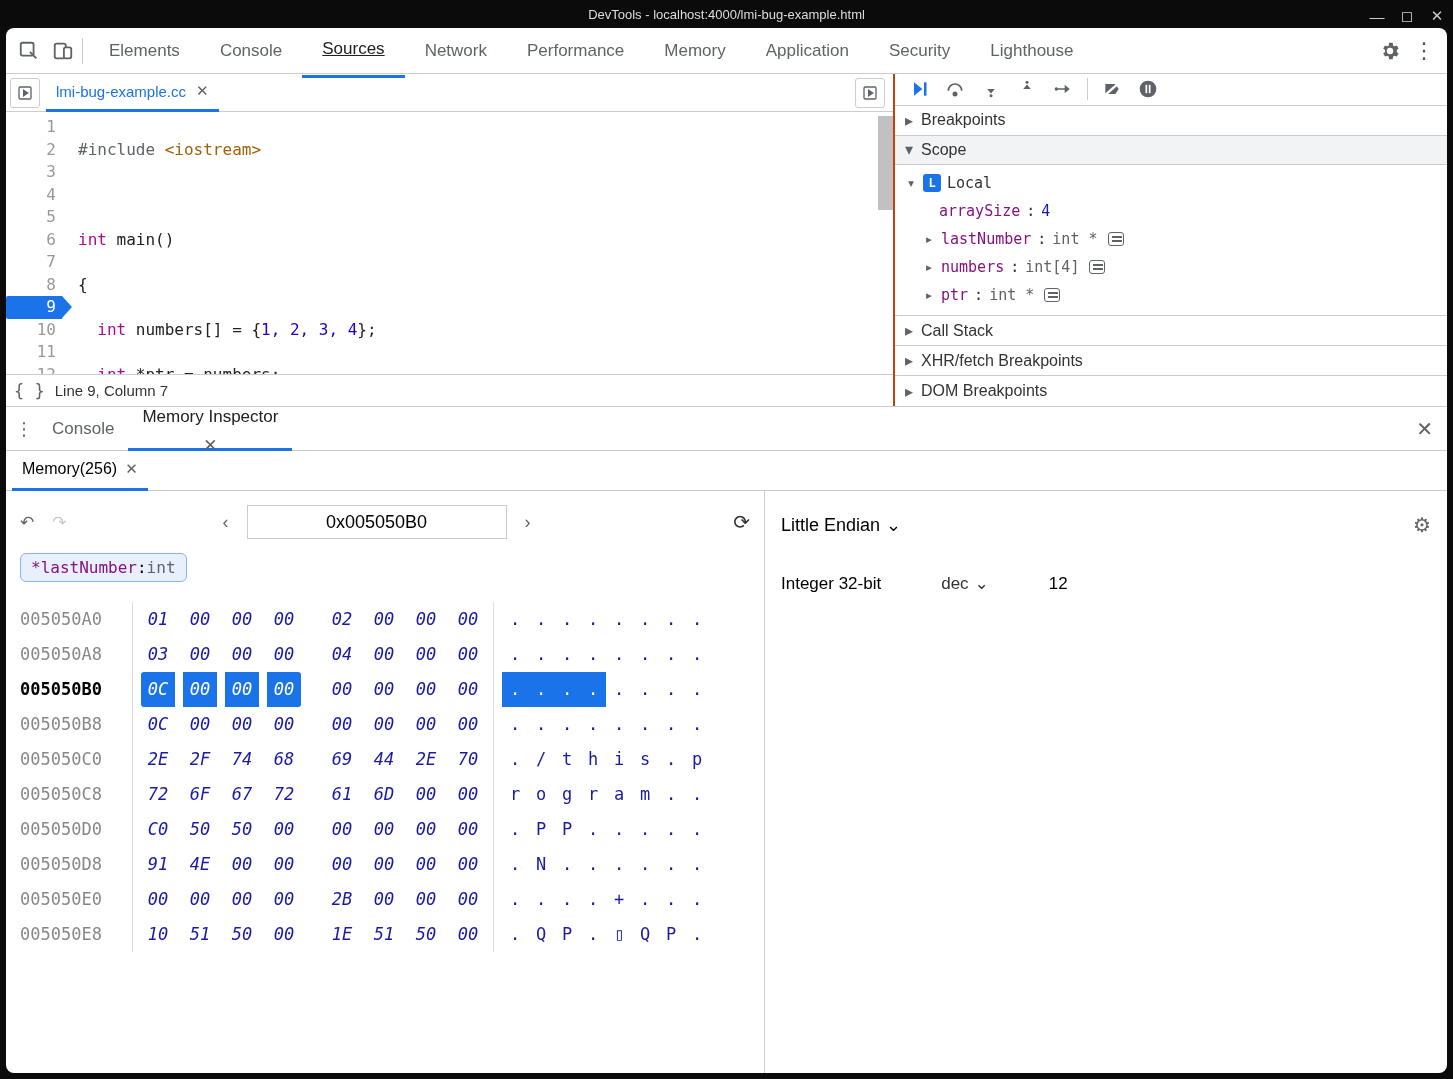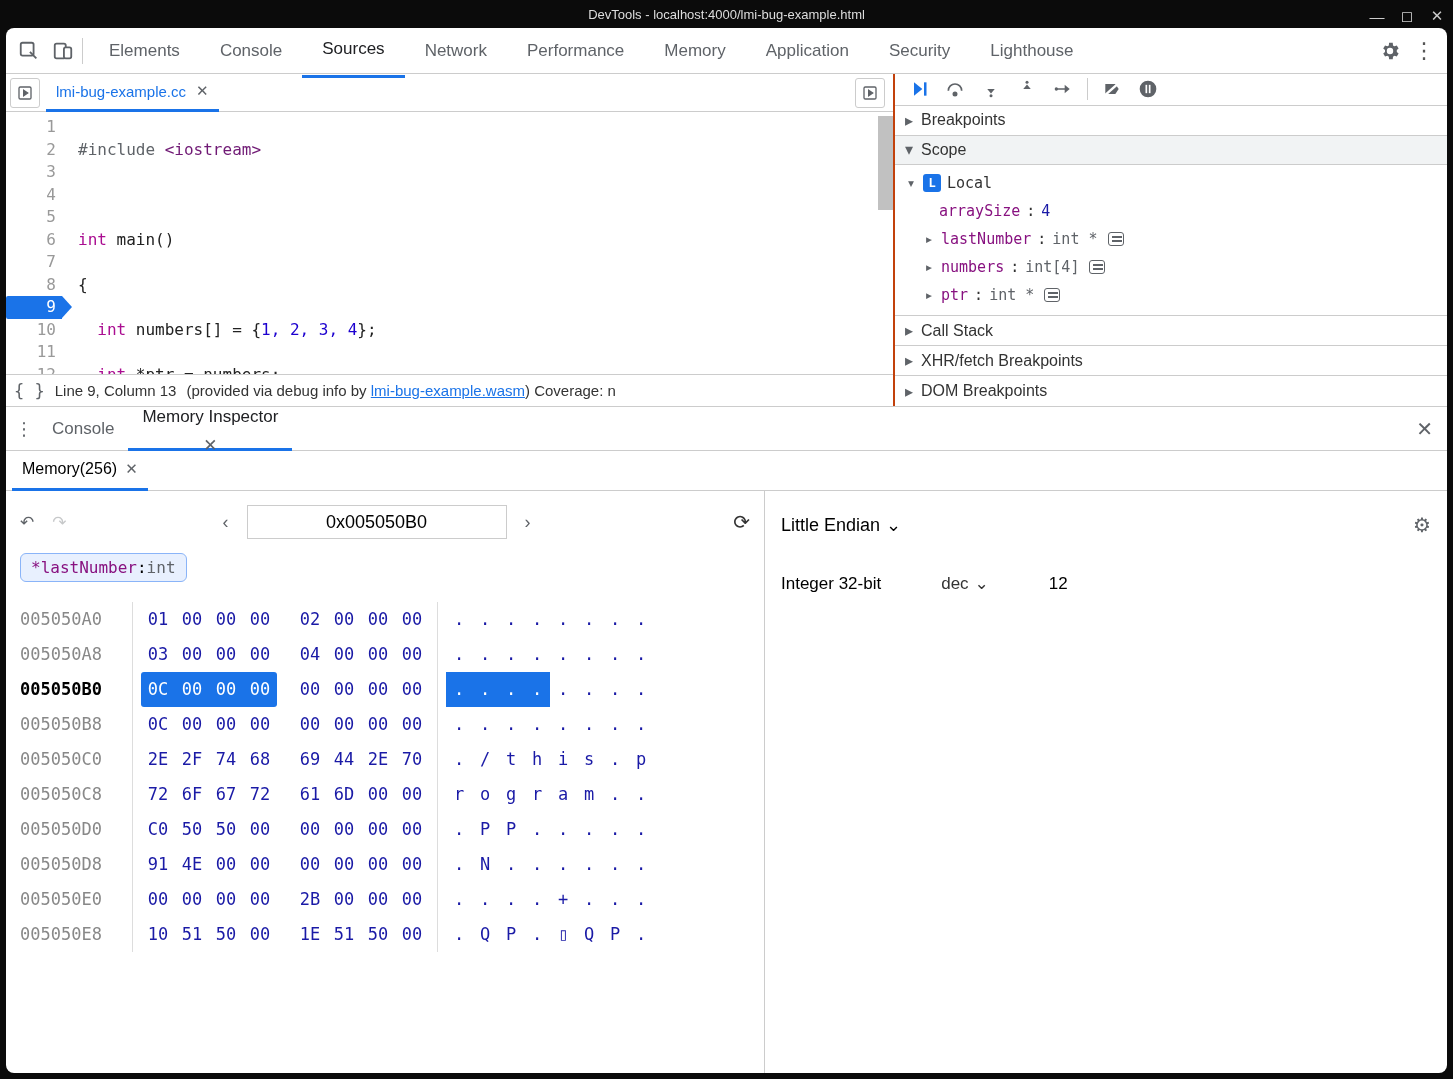--- a/index.html
+++ b/index.html
@@ -65,20 +65,21 @@
   height: 54px;
   display: flex; align-items: center;
   cursor: pointer;
   font-size: 17px;
   color: #5f6368;
 }
 .main-tabs .tab.active {
   color: #1a73e8;
   border-bottom: 3px solid #1a73e8;
   color: #202124;
+  text-decoration: underline;
 }
 .main-tabs .spacer { flex: 1; }
 .row { display: flex; }
 .editor-area {
   display: flex;
   height: 333px;
   border-bottom: 1px solid #ccc;
 }
 .editor-left {
   flex: 1;
@@ -153,21 +154,21 @@
 .code {
   flex:1;
   padding: 4px 0 0 16px;
   white-space: pre;
   color:#222;
   position:relative;
 }
 .code .line { height:22.5px; }
 .kw { color:#aa0d91; }
 .pp { color:#5f6368; }
-.str { color:#701a75; }
+.str { color:#a16207; }
 .num { color:#1c00cf; }
 .editor-status {
   height: 32px;
   border-top:1px solid #ccc;
   display:flex;
   align-items:center;
   padding: 0 8px;
   font-size: 15px;
   color:#333;
   gap:10px;
@@ -287,21 +288,21 @@
 .chip .type { color:#5f6368;}
 .hex-grid {
   font-family:"Consolas","Menlo",monospace;
   font-size:17px;
   line-height:35px;
 }
 .hex-row { display:flex; align-items:center;}
 .hex-addr { width:104px;color:#888; }
 .hex-addr.cur { color:#000;font-weight:600;}
 .hex-vdiv { width:1px;align-self:stretch;background:#ddd;margin:0 8px;}
-.hex-bytes { display:flex;gap:0; }
+.hex-bytes { display:flex;gap:8px;font-style:italic; }
 .hb { width:34px;text-align:center;color:#1a1aa6;}
 .hb.gap { margin-left:16px;}
 .hb.sel { background:#1a73e8;color:#fff;border-radius:3px;}
 .hb.sel.first { border-top-right-radius:0;border-bottom-right-radius:0;}
 .hb.sel.mid { border-radius:0;}
 .hb.sel.last { border-top-left-radius:0;border-bottom-left-radius:0;}
 .hex-ascii { display:flex; gap:0;}
 .ha { width:26px;text-align:center;color:#1a1aa6;}
 .ha.sel { background:#1a73e8;color:#fff;}
 .value-right {
@@ -408,22 +409,21 @@
 
 
 
 
 
           <div class="scrollthumb"></div>
         </div>
       </div>
       <div class="editor-status">
         <span class="brace">{ }</span>
-        <span>Line 9, Column 13</span>
-        <span><span>  (provided via debug info by </span><a>lmi-bug-example.wasm</a><span>)</span><span>  Coverage: n</span></span>
+        <span>Line 9, Column 7</span>
       </div>
     </div>
 
     <div class="debug-pane">
       <div class="dbg-toolbar">
         <div class="ico primary">
             <svg width="20" height="20" viewBox="0 0 24 24" fill="#1a73e8">
               <polygon points="6,4 16,12 6,20"></polygon>
               <rect x="18" y="4" width="3" height="16"></rect>
             </svg>

